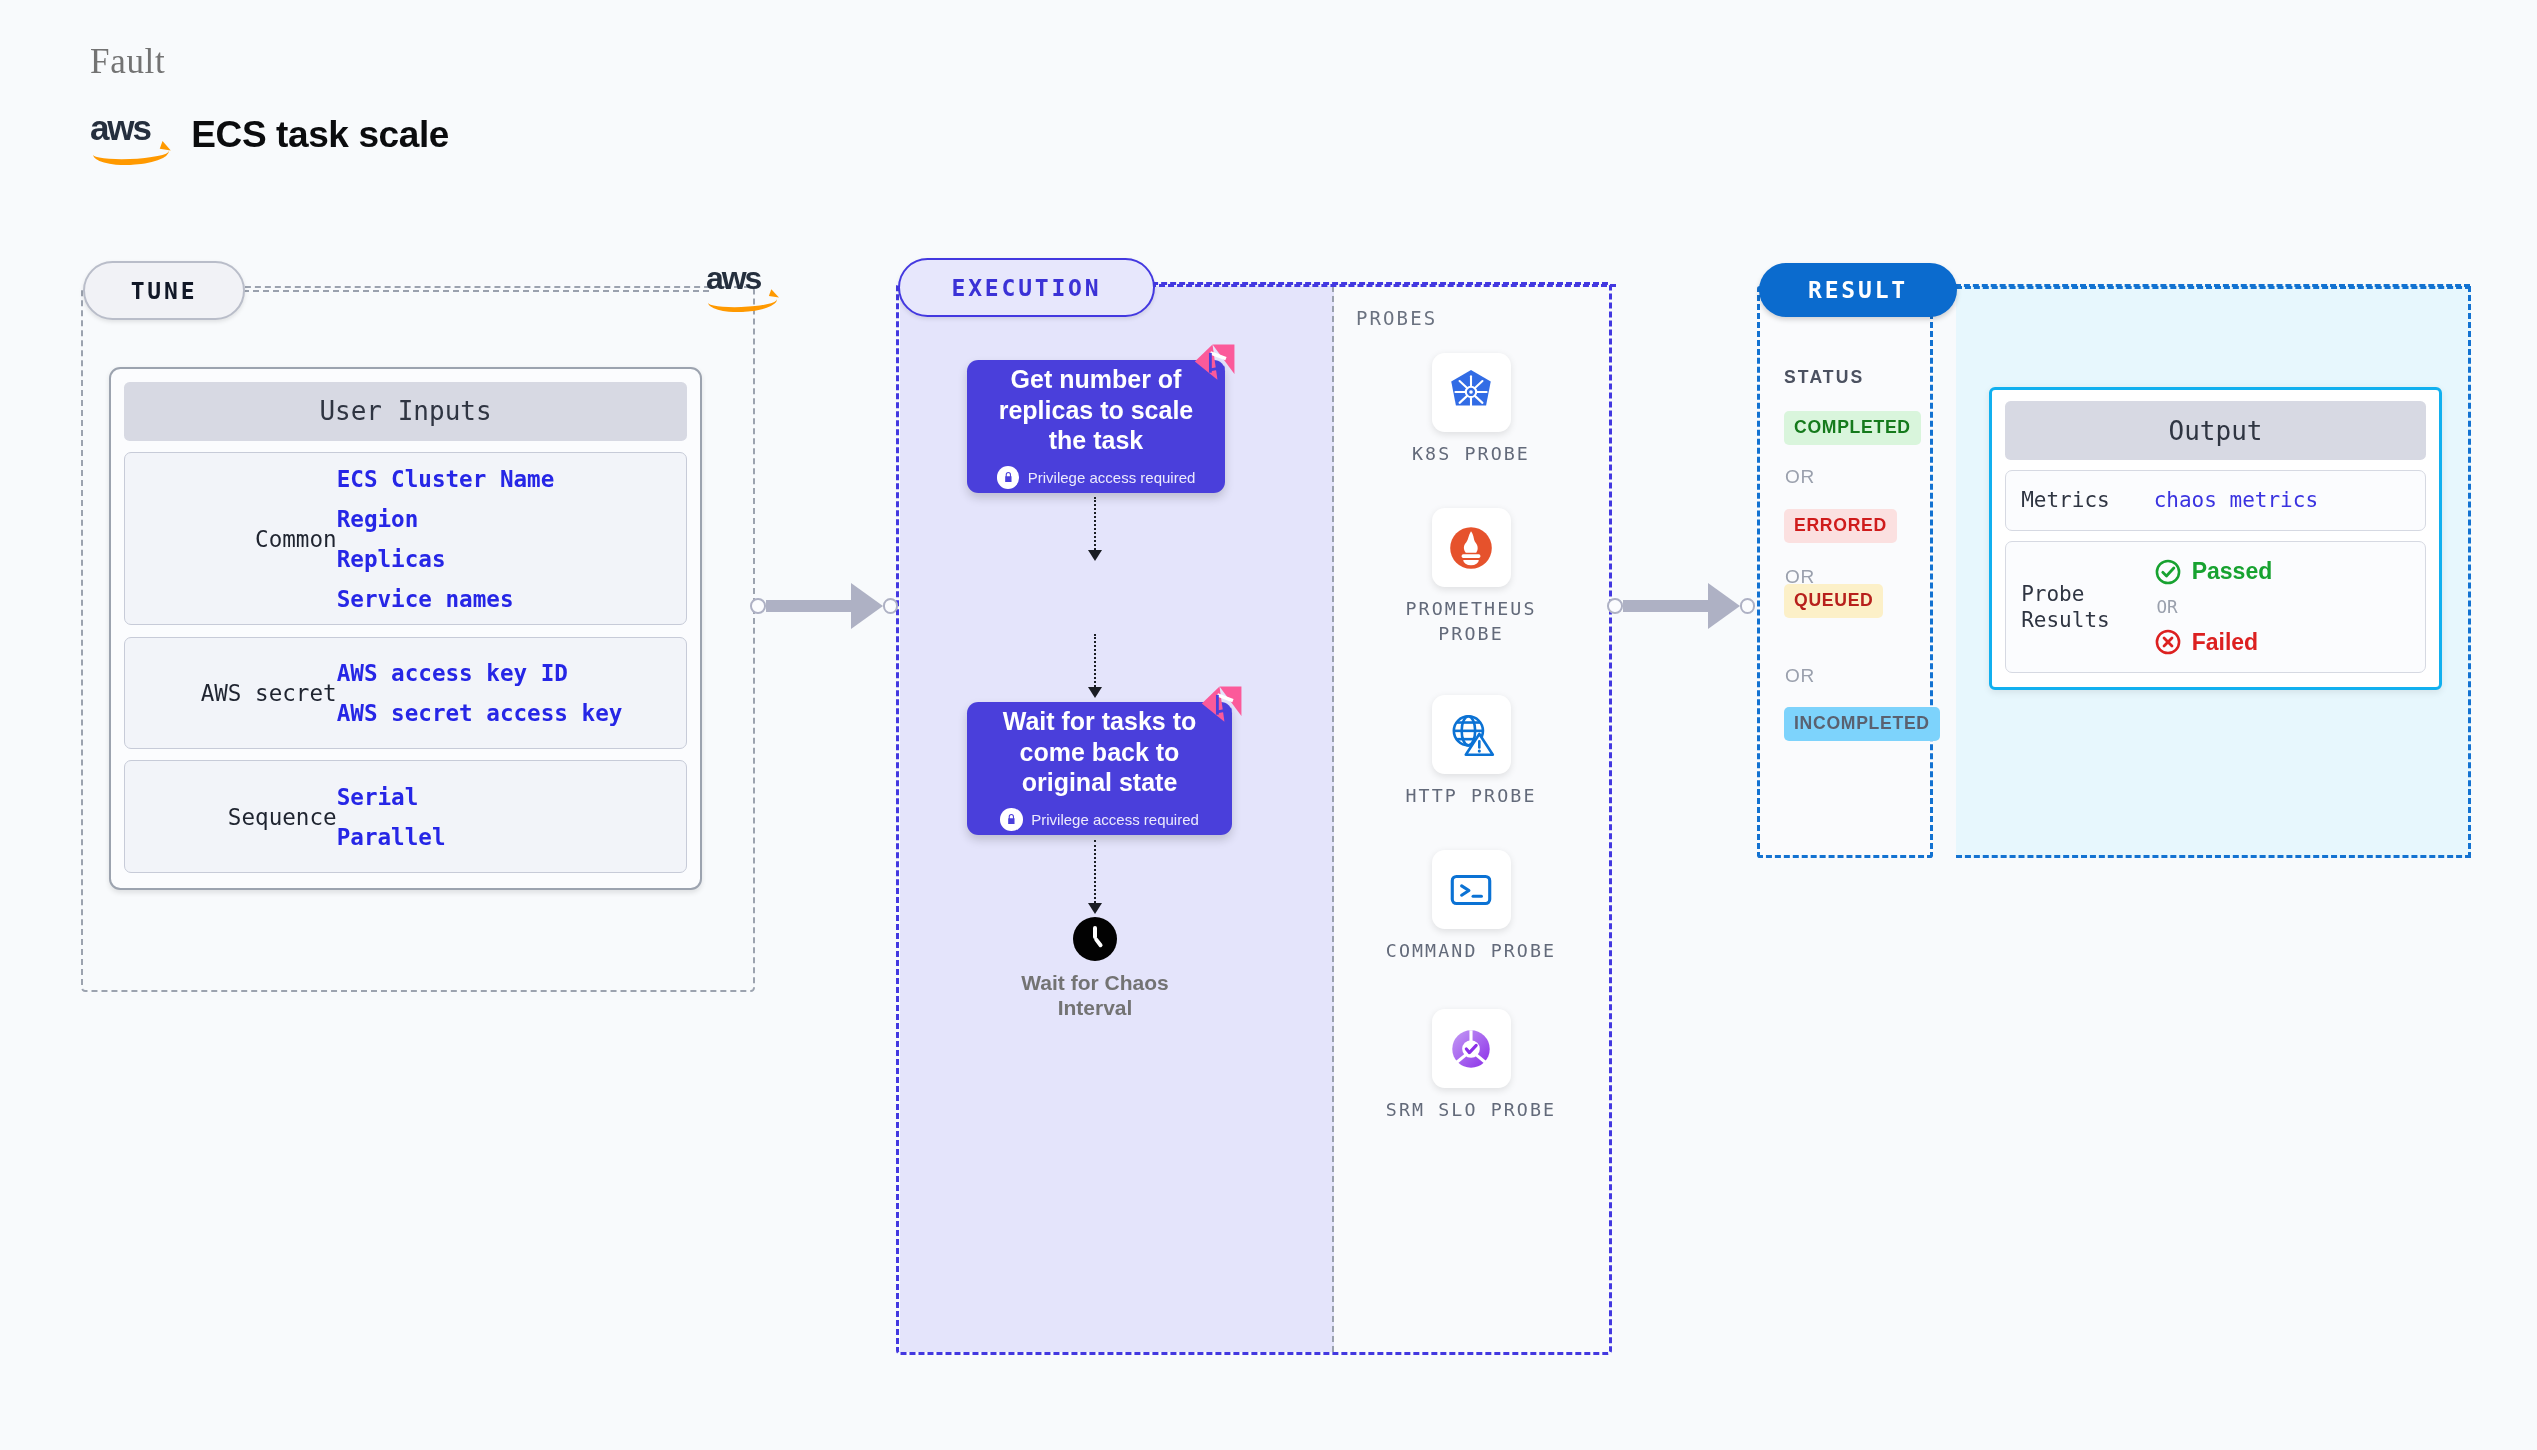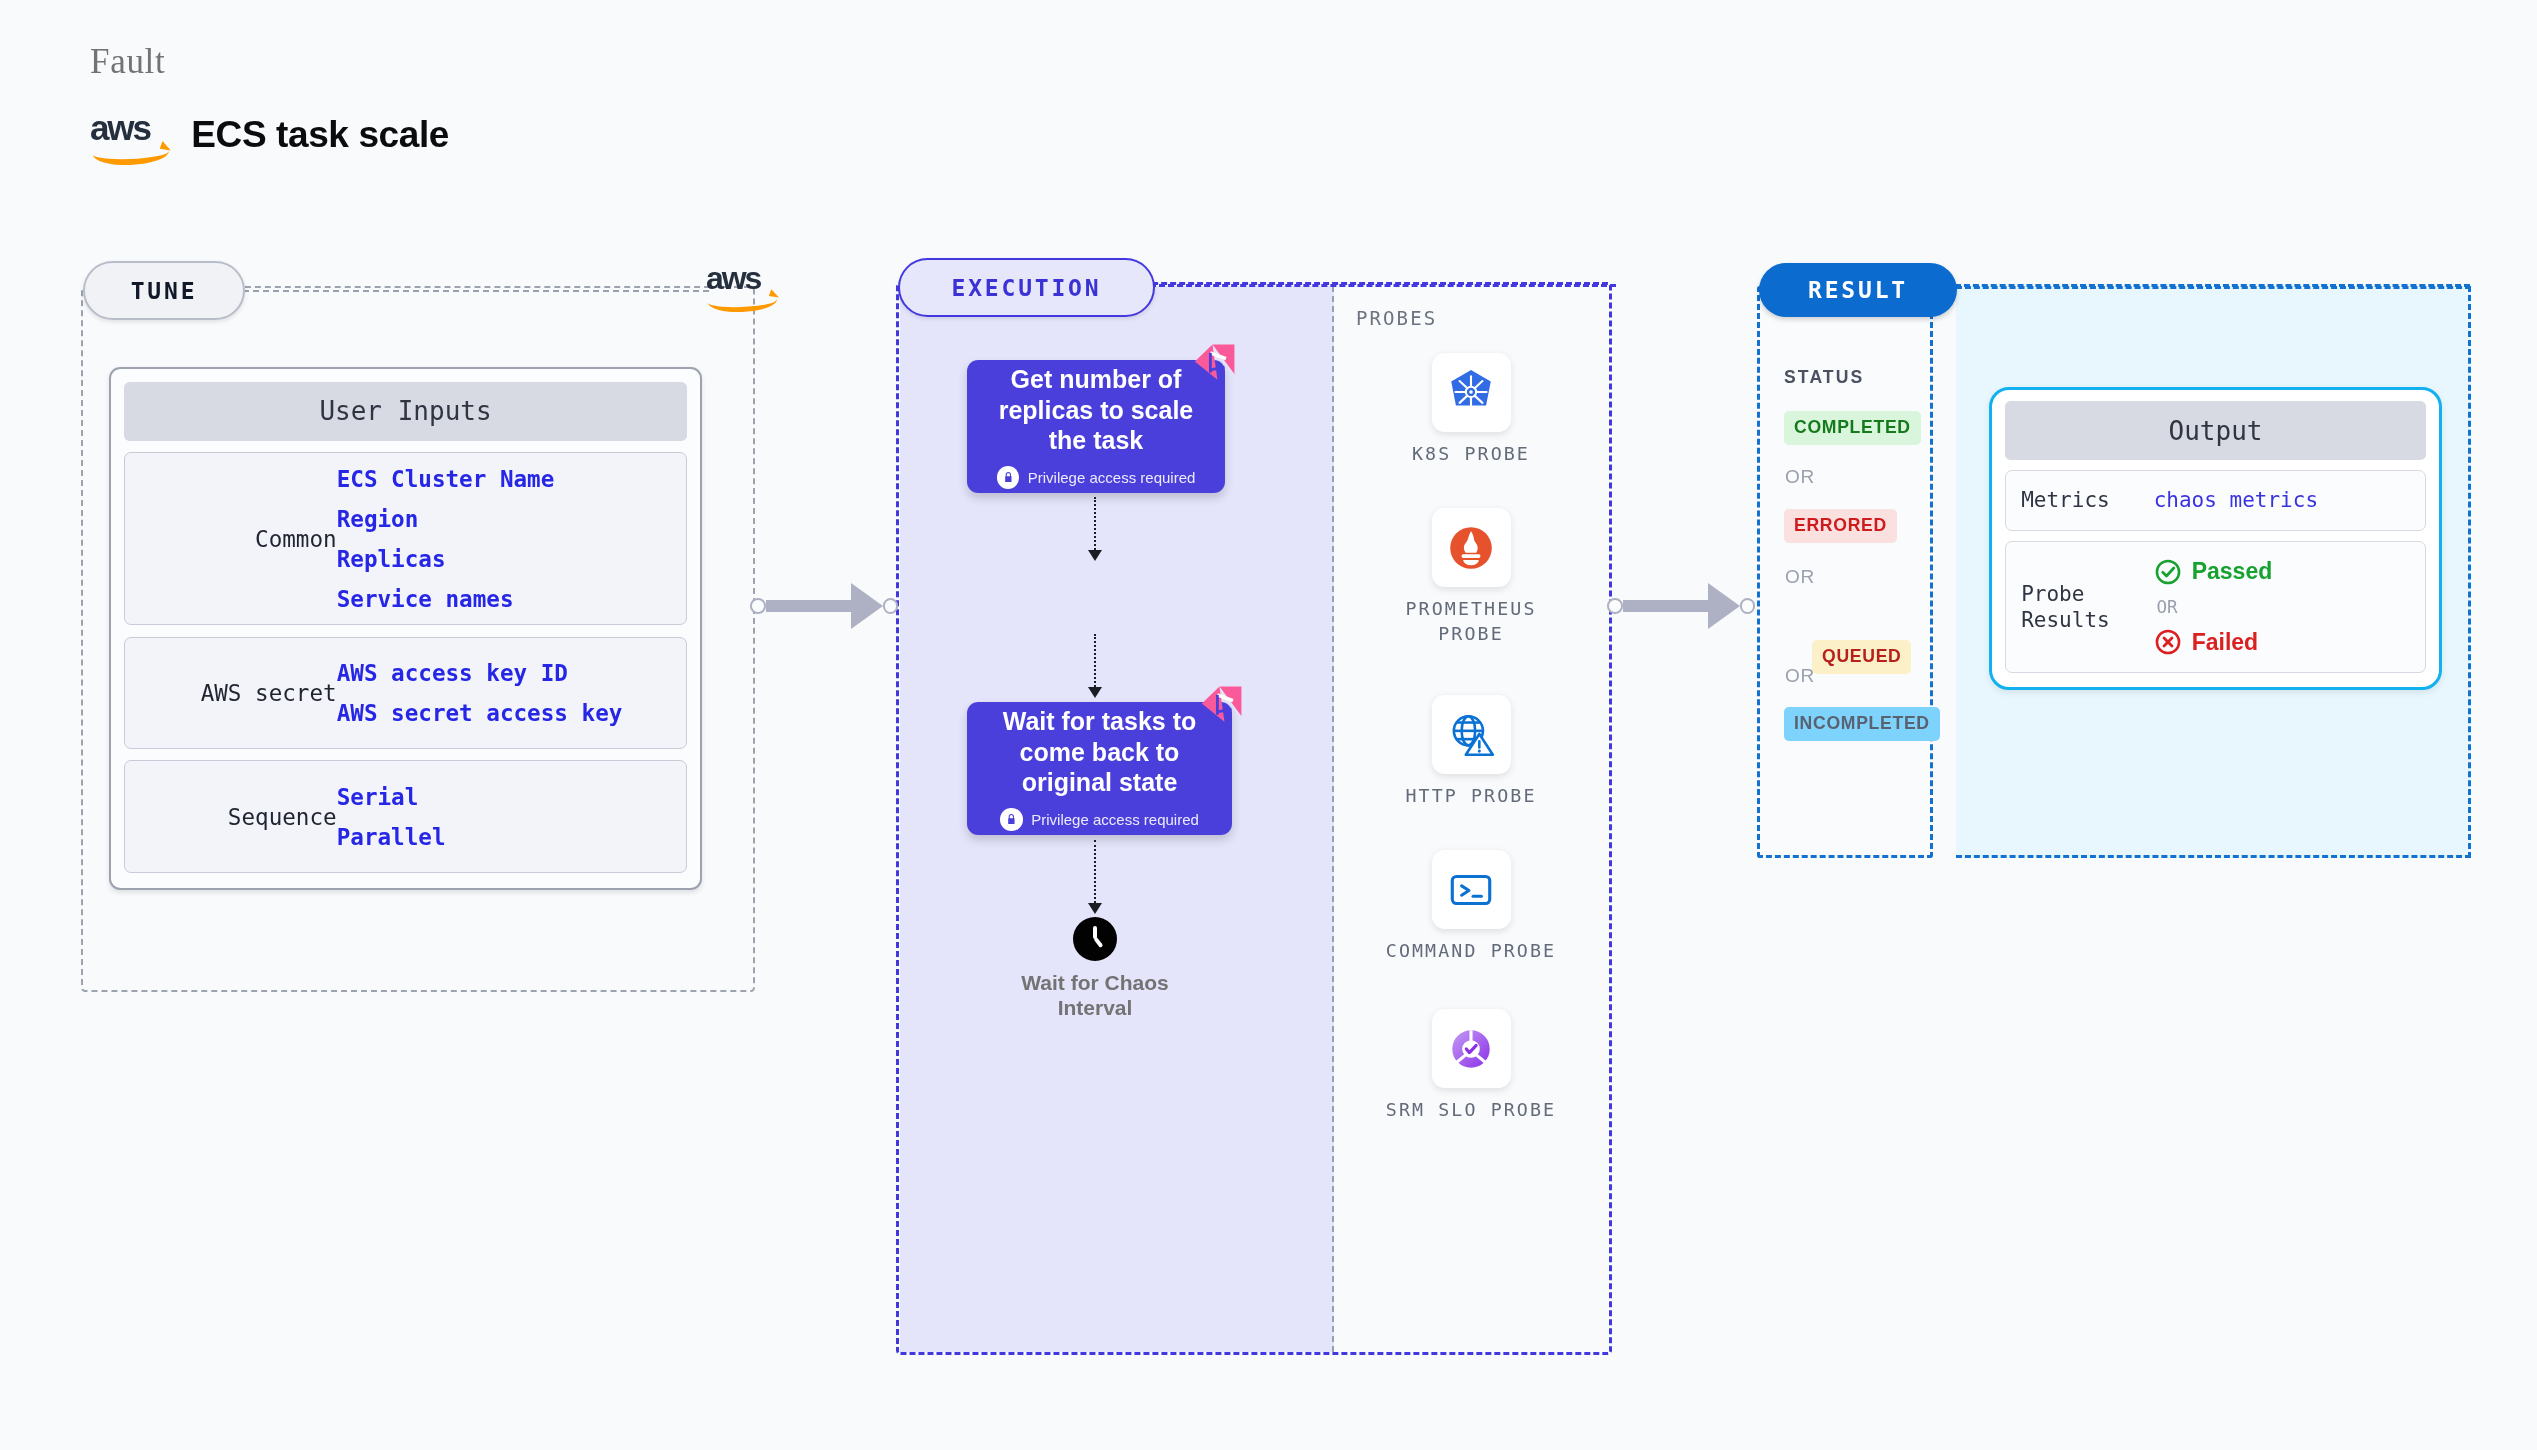--- a/index.html
+++ b/index.html
@@ -237,21 +237,21 @@
     position:absolute;left:1956px;top:286px;width:515px;height:572px;
     background:#e7f7fd;border:3.5px dashed #1372d1;border-top:none;
     border-left:none;box-sizing:border-box;
   }
   #output-area-top{
     position:absolute;left:1956px;top:286px;width:515px;height:0;
     border-top:3.5px dashed #1372d1;
   }
   #output-card{
     position:absolute;left:1989px;top:387px;width:453px;
-    background:#fff;border:3.5px solid #11b0ef;border-radius:20px;
+    background:#fff;border:3.5px solid #11b0ef;border-radius:6px;
     padding:11.3px 12.7px 14px 12.7px;box-sizing:border-box;
     box-shadow:0 2.8px 7px rgba(0,0,0,.08);
   }
   .out-group{
     margin-top:10px;background:#fbfcfe;border:1.4px solid #d6d9e2;border-radius:7px;
     display:flex;align-items:center;padding:16px 0;
   }
   .out-key{
     width:148px;flex:0 0 148px;padding-left:15.5px;box-sizing:border-box;
     font-family:"DejaVu Sans Mono","Liberation Mono",monospace;
@@ -496,21 +496,21 @@
 <div class="stage-badge" id="result-badge">RESULT</div>
 
 <div id="status-title">STATUS</div>
 
 <div class="status-chip" style="top:411px;background:#d9f5dc;color:#157a1c;">COMPLETED</div>
 <div class="or-text" style="top:466px;">OR</div>
 
 <div class="status-chip" style="top:509px;background:#fbe0e0;color:#cf1b1b;">ERRORED</div>
 <div class="or-text" style="top:566px;">OR</div>
 
-<div class="status-chip" style="top:640px;background:#fcf0c8;color:#b7201c;margin-left:28px;">QUEUED</div>
+<div class="status-chip" style="top:584px;background:#fcf0c8;color:#b7201c;">QUEUED</div>
 <div class="or-text" style="top:665px;">OR</div>
 
 <div class="status-chip" style="top:707px;background:#7dd3fc;color:#5a6170;">INCOMPLETED</div>
 
 <div id="output-card">
   <div class="card-header">Output</div>
 
   <div class="out-group">
     <div class="out-key">Metrics</div>
     <div class="out-val-mono">chaos metrics</div>

